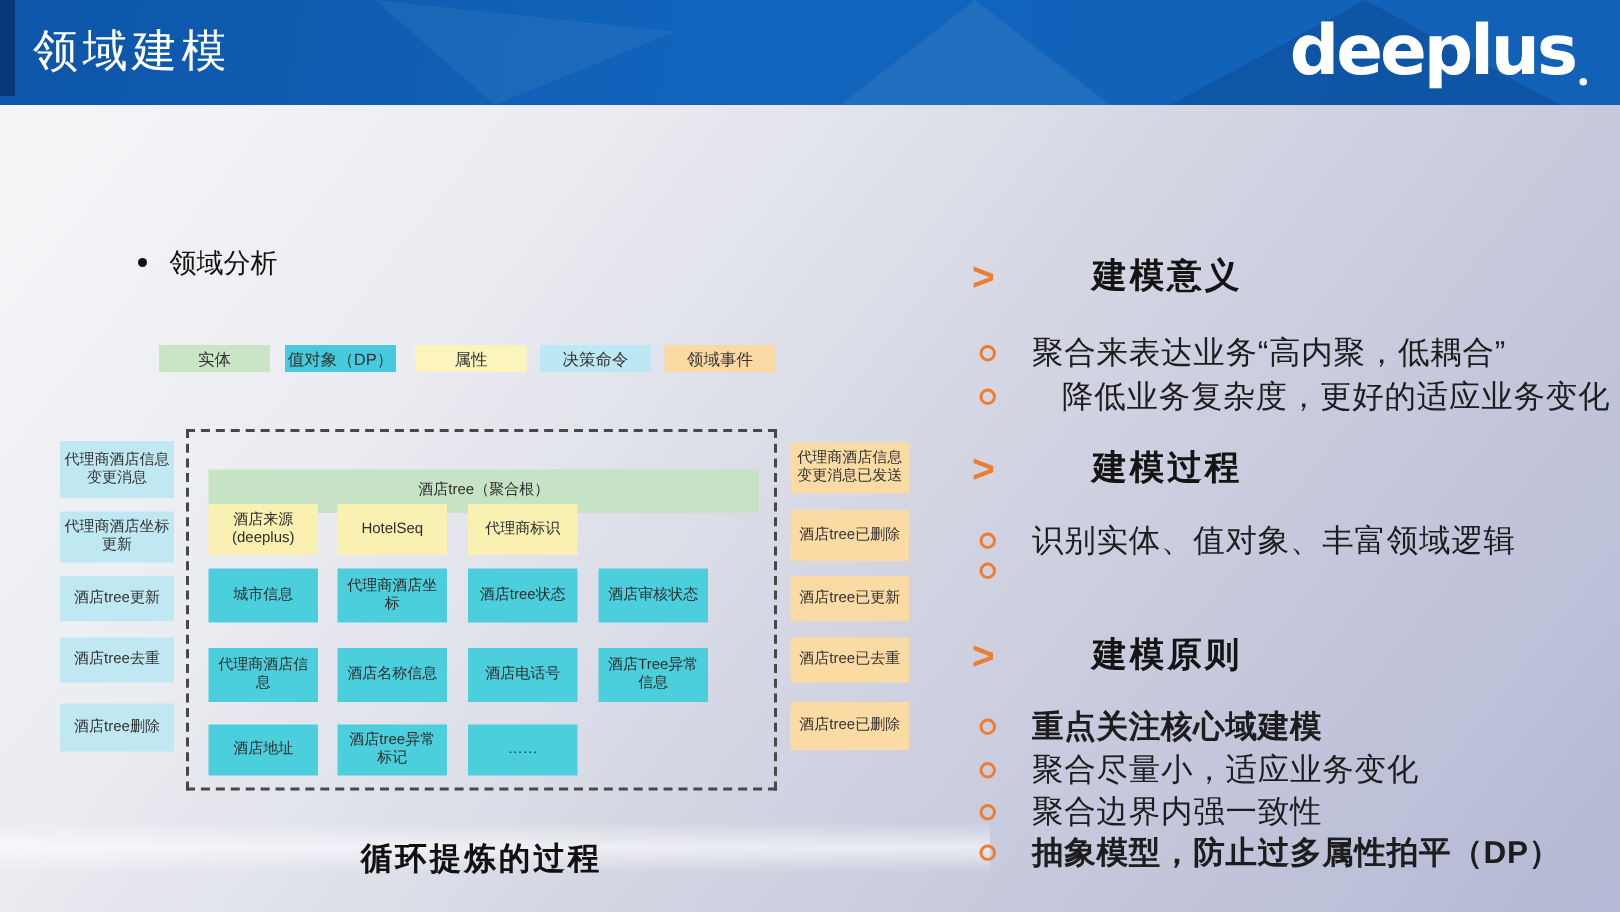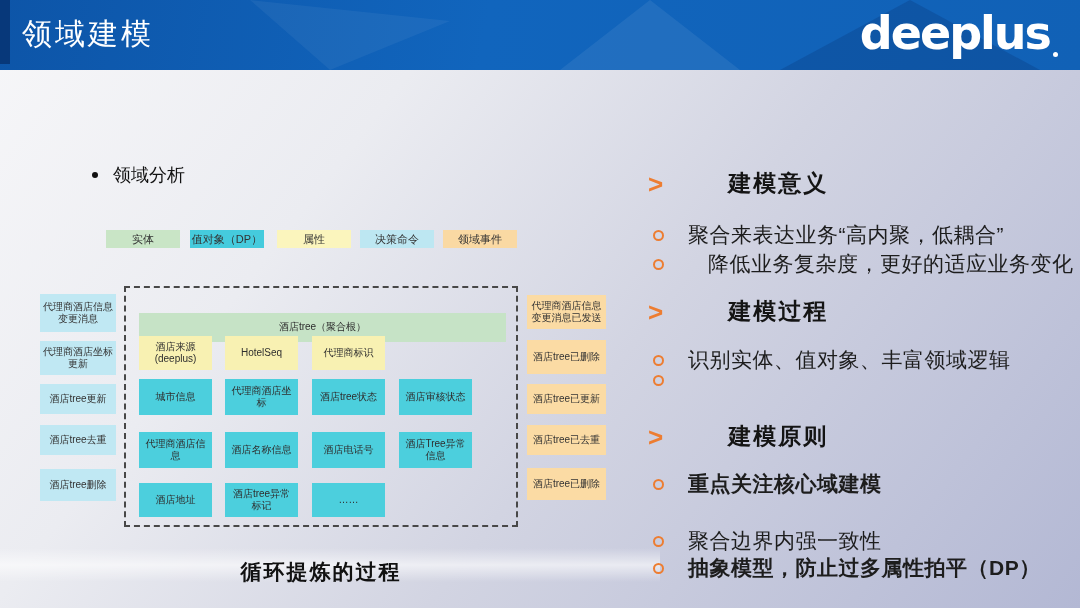--- a/index.html
+++ b/index.html
@@ -158,20 +158,24 @@
   </div>
 
   <div class="sec-h" style="top:421px;">
     <span class="chev">&gt;</span>
     <span class="sec-title">建模原则</span>
   </div>
   <div class="bullet bold" style="top:470px;">
     <span class="ring"></span>
     <span class="btxt">重点关注核心域建模</span>
   </div>
+  <div class="bullet" style="top:499px;">
+    <span class="ring"></span>
+    <span class="btxt">聚合尽量小，适应业务变化</span>
+  </div>
   <div class="bullet" style="top:527px;">
     <span class="ring"></span>
     <span class="btxt">聚合边界内强一致性</span>
   </div>
   <div class="bullet bold" style="top:554px;">
     <span class="ring"></span>
     <span class="btxt">抽象模型，防止过多属性拍平（DP）</span>
   </div>
 
 </div>

